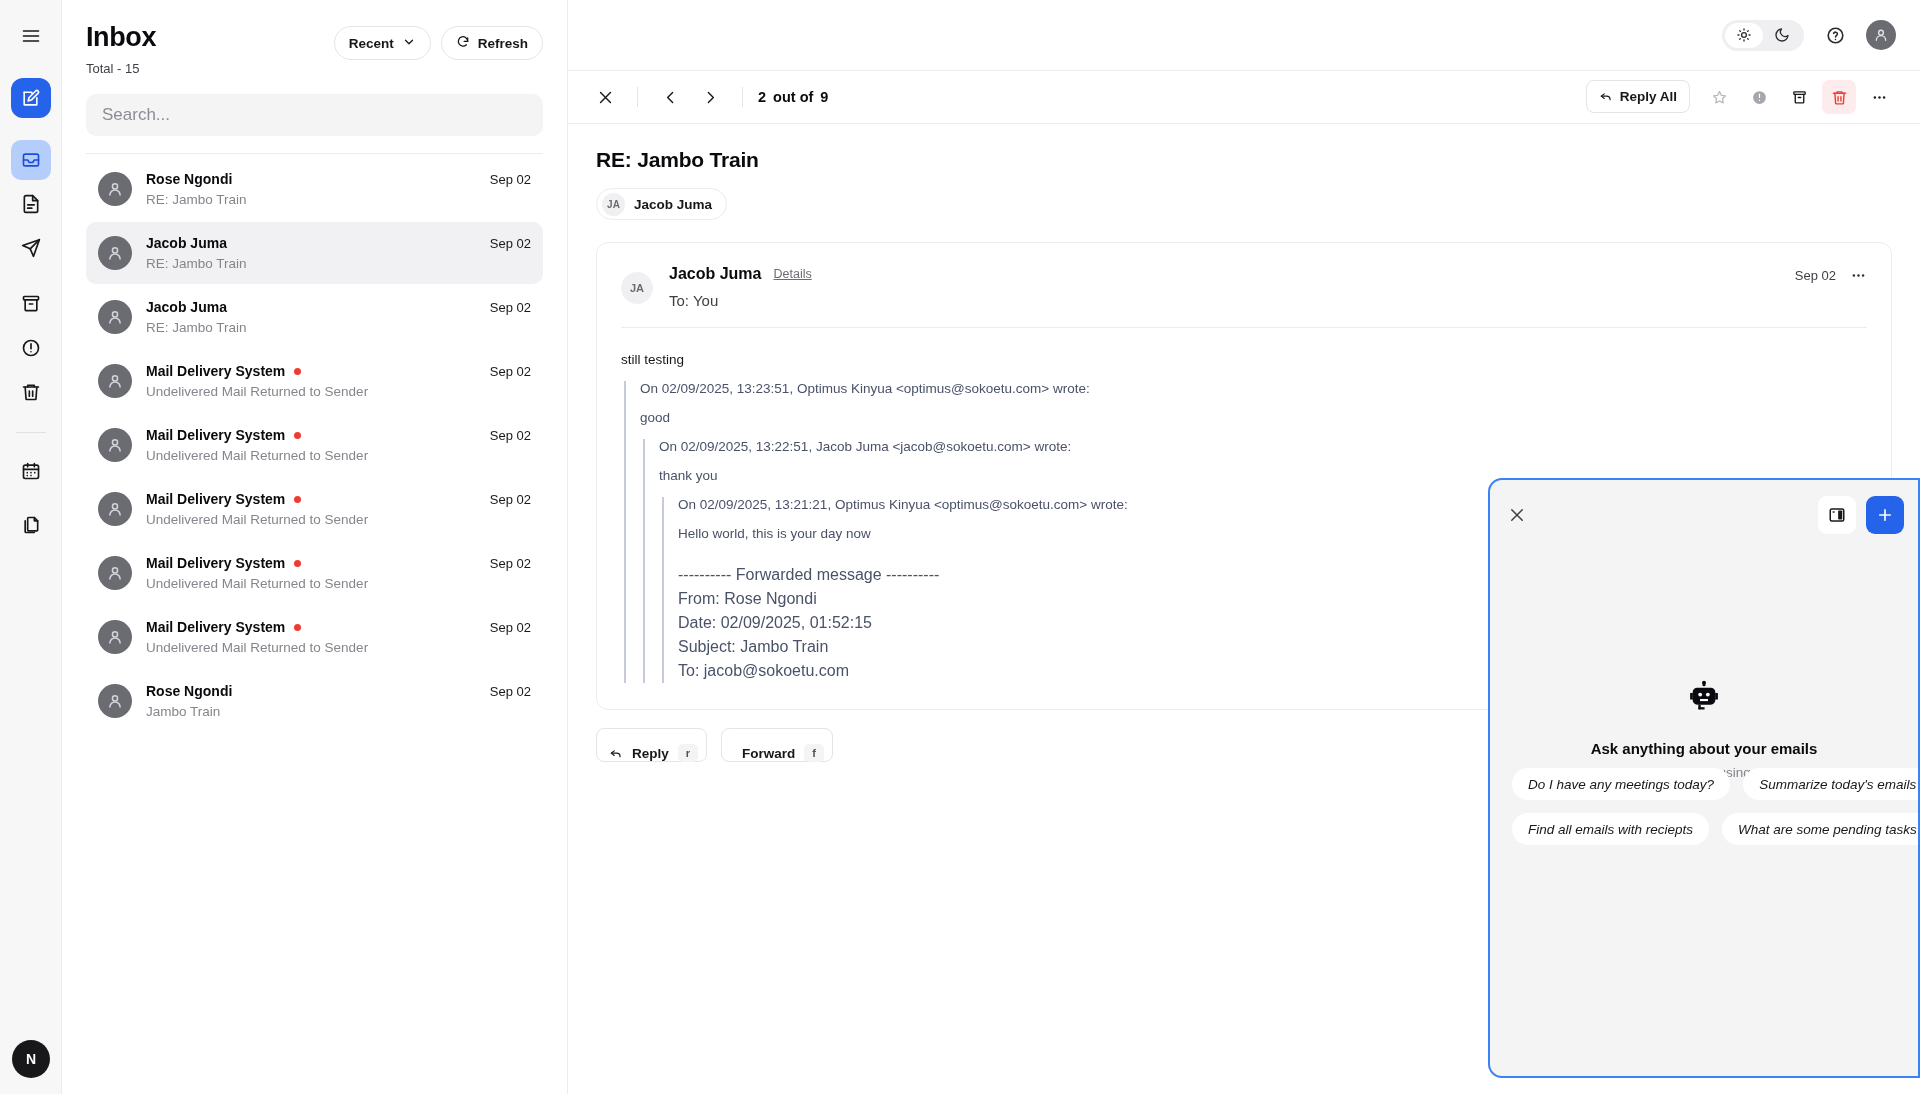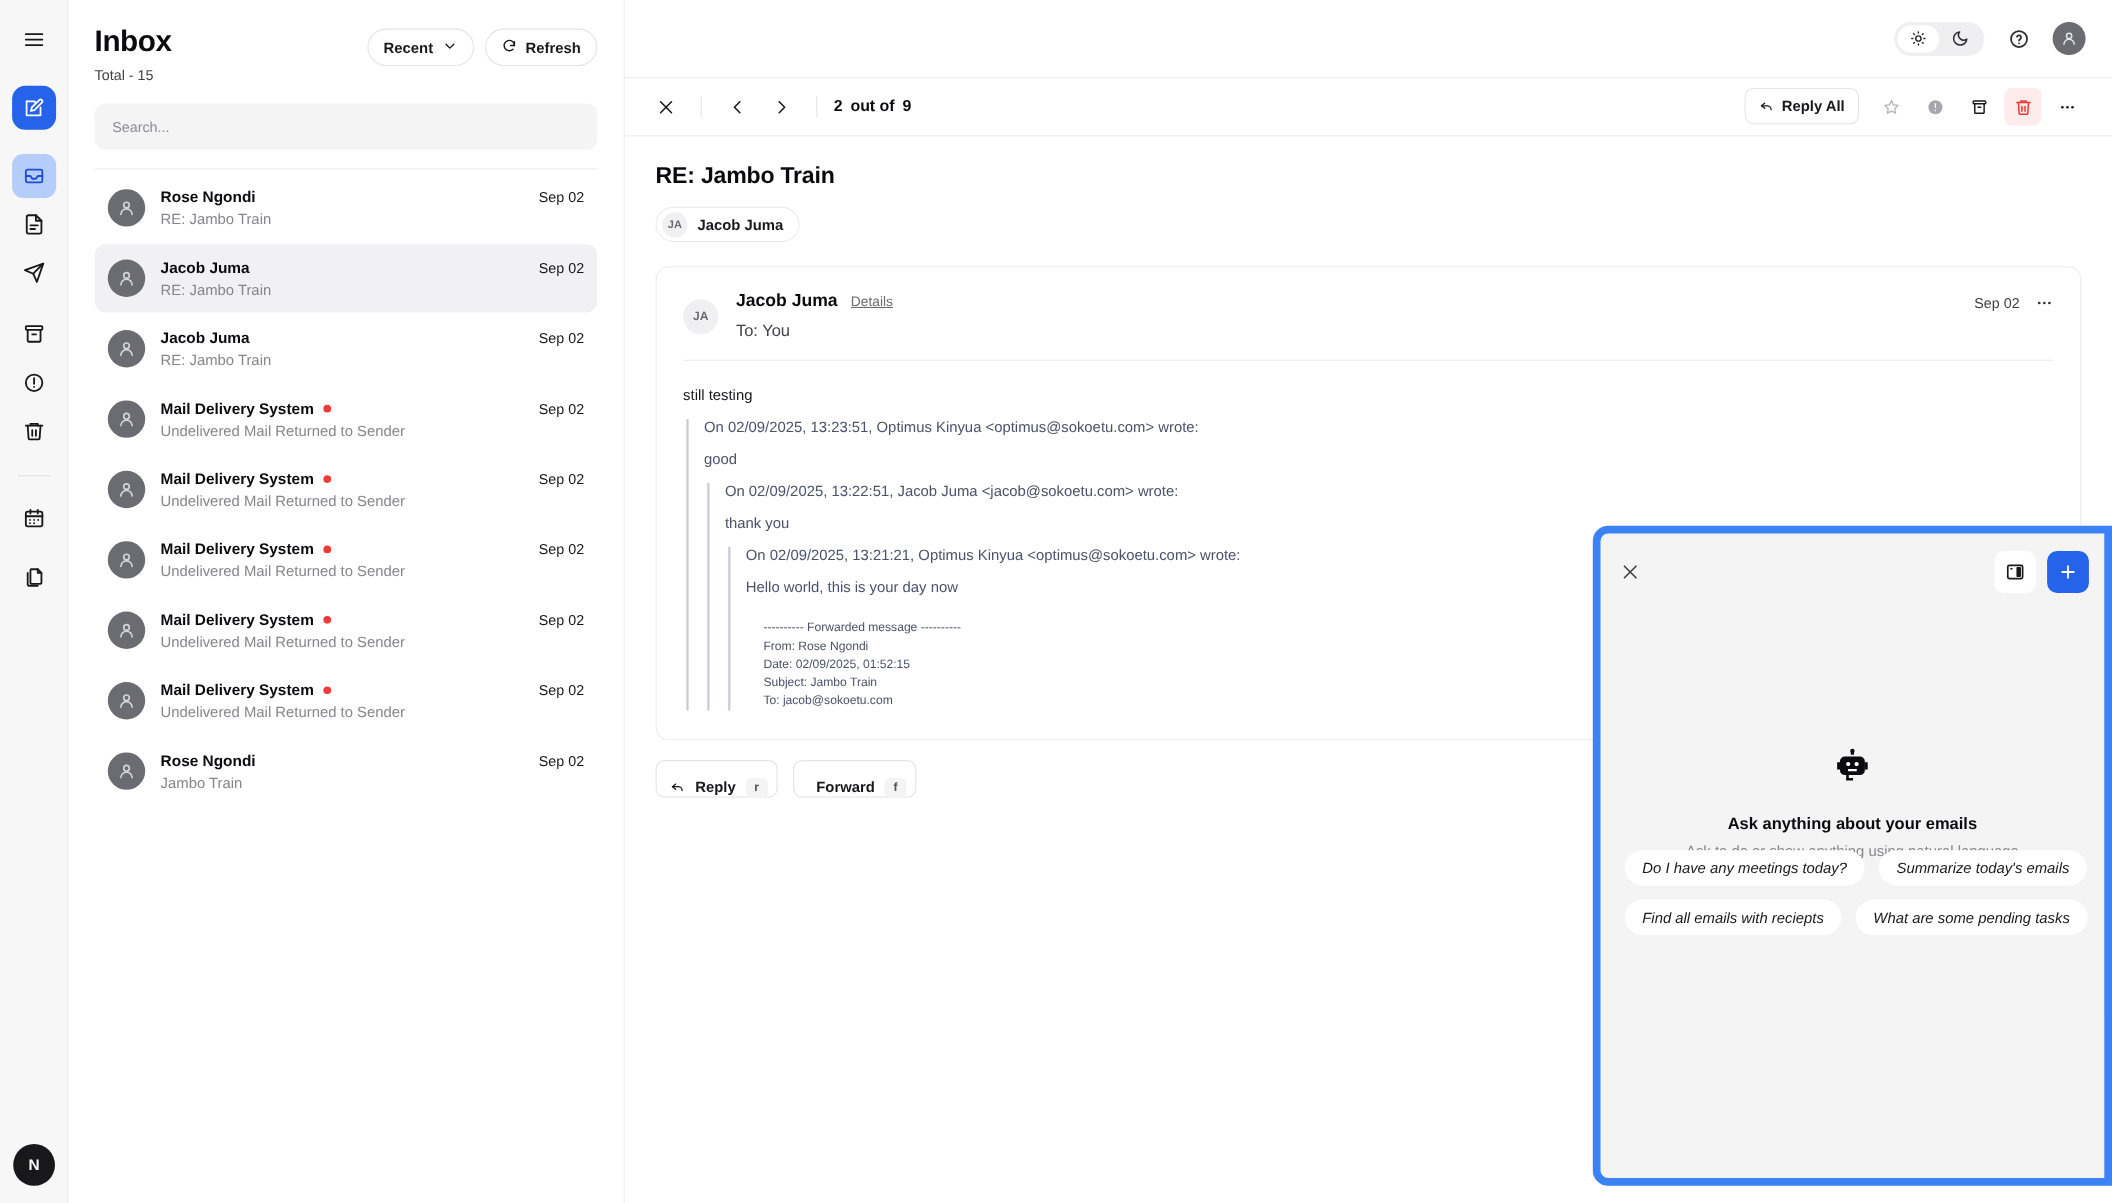--- a/index.html
+++ b/index.html
@@ -50,21 +50,21 @@
     background: #fff; display: flex; align-items: center; gap: 8px;
     padding: 0 14px; font-size: 13.5px; font-weight: 600; color: #18181b; cursor: pointer;
   }
   .pill-btn svg { width: 14px; height: 14px; }
   .search-box {
     margin-top: 18px; height: 42px; background: #f4f4f5; border-radius: 10px;
     display: flex; align-items: center; padding: 0 16px;
   }
   .search-box input {
     border: 0; background: transparent; outline: none; width: 100%;
-    font-size: 13px; color: #18181b; font-family: inherit;
+    font-size: 17px; color: #18181b; font-family: inherit;
   }
   .search-box input::placeholder { color: #8d8d95; }
   .list-divider { height: 1px; background: #ececef; margin-top: 17px; }
   .mail-list { flex: 1; overflow-y: auto; padding-top: 4px; }
   .mail-row {
     display: flex; align-items: center; gap: 14px;
     padding: 13px 12px; border-radius: 10px; cursor: pointer; margin-bottom: 2px;
   }
   .mail-row.selected { background: #f1f1f3; }
   .mail-av {
@@ -141,35 +141,35 @@
   .msg-to { font-size: 15px; color: #3f3f46; margin-top: 9px; }
   .msg-head-right { display: flex; align-items: center; gap: 14px; padding-top: 2px; }
   .msg-date { font-size: 13px; color: #3f3f46; }
   .msg-more { color: #2b2b30; cursor: pointer; display:flex; }
   .msg-more svg { width: 17px; height: 17px; }
   .msg-sep { height: 1px; background: #ececef; margin: 0 24px; }
   .msg-content { padding: 24px 24px 26px; font-size: 13.5px; color: #18181b; }
   .q { border-left: 2px solid #c5cbd8; padding-left: 14px; margin-left: 3px; margin-top: 14px; color: #4a5268; }
   .q p { margin: 0; }
   .q .sp { height: 14px; }
-  .fwd { font-size: 11px; line-height: 1.5; color: #4a5268; margin-top: 22px; margin-left: 16px; }
+  .fwd { font-size: 16px; line-height: 1.5; color: #4a5268; margin-top: 22px; }
 
   .reply-bar { display: flex; gap: 14px; padding: 18px 0 26px 0; }
   .act-btn {
     height: 34px; border: 1px solid #e4e4e7; border-radius: 8px; background: #fff;
     display: flex; align-items: center; gap: 9px; padding: 16px 8px 0 12px;
     font-size: 13.5px; font-weight: 600; color: #18181b; cursor: pointer;
   }
   .act-btn svg { width: 14px; height: 14px; }
   .kbd { background: #f4f4f5; border-radius: 5px; font-size: 11px; color: #52525b; padding: 3px 8px; font-weight: 600; }
 
   
   .ai-panel {
-    position: absolute; right: 0px; top: 478px; width: 472px; height: 600px;
-    background: #f4f4f5; border: 7px solid #3b82f6;
+    position: absolute; right: 0px; top: 478px; width: 432px; height: 600px;
+    background: #f4f4f5; border: 2px solid #3b82f6;
     border-radius: 14px 0 0 14px;
     display: flex; flex-direction: column; overflow: hidden;
   }
   .ai-top { display: flex; align-items: center; justify-content: space-between; padding: 16px 14px 0 18px; }
   .ai-close { cursor: pointer; color: #3f3f46; display:flex; }
   .ai-close svg { width: 18px; height: 18px; }
   .ai-top-right { display: flex; gap: 10px; }
   .ai-sq {
     width: 38px; height: 38px; border-radius: 9px; background: #fff;
     display: flex; align-items: center; justify-content: center; cursor: pointer; color: #18181b;

